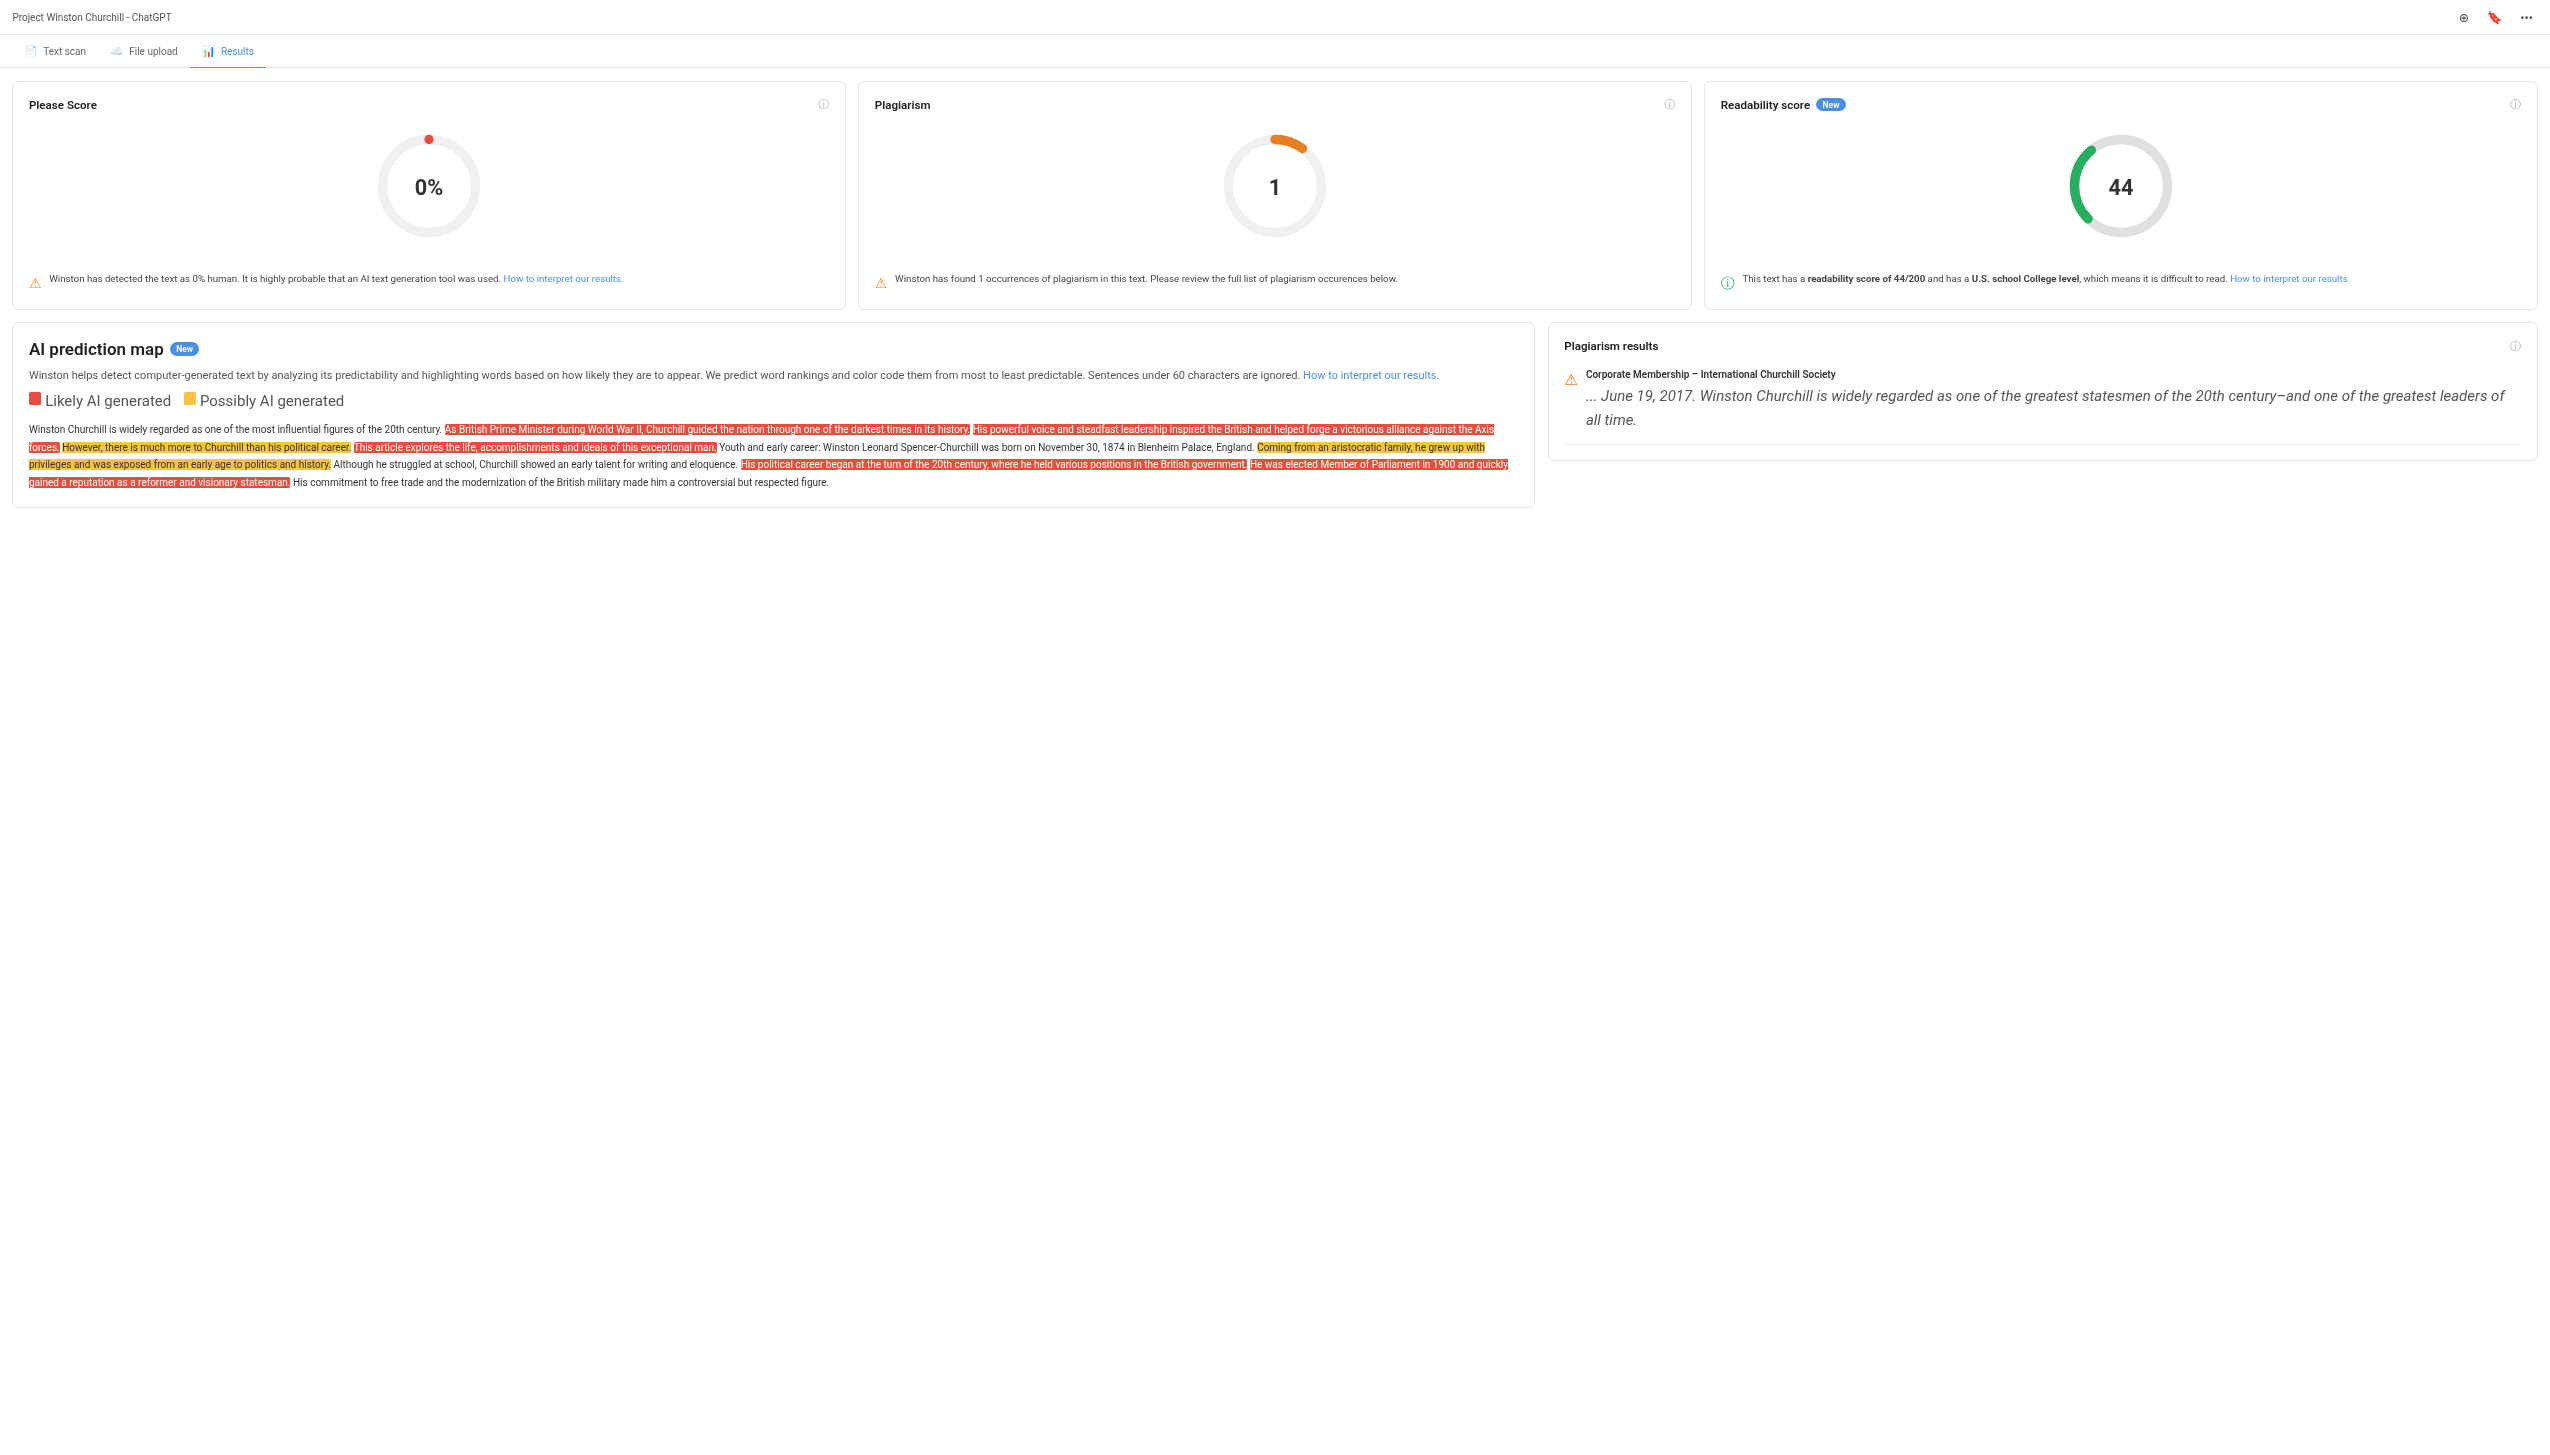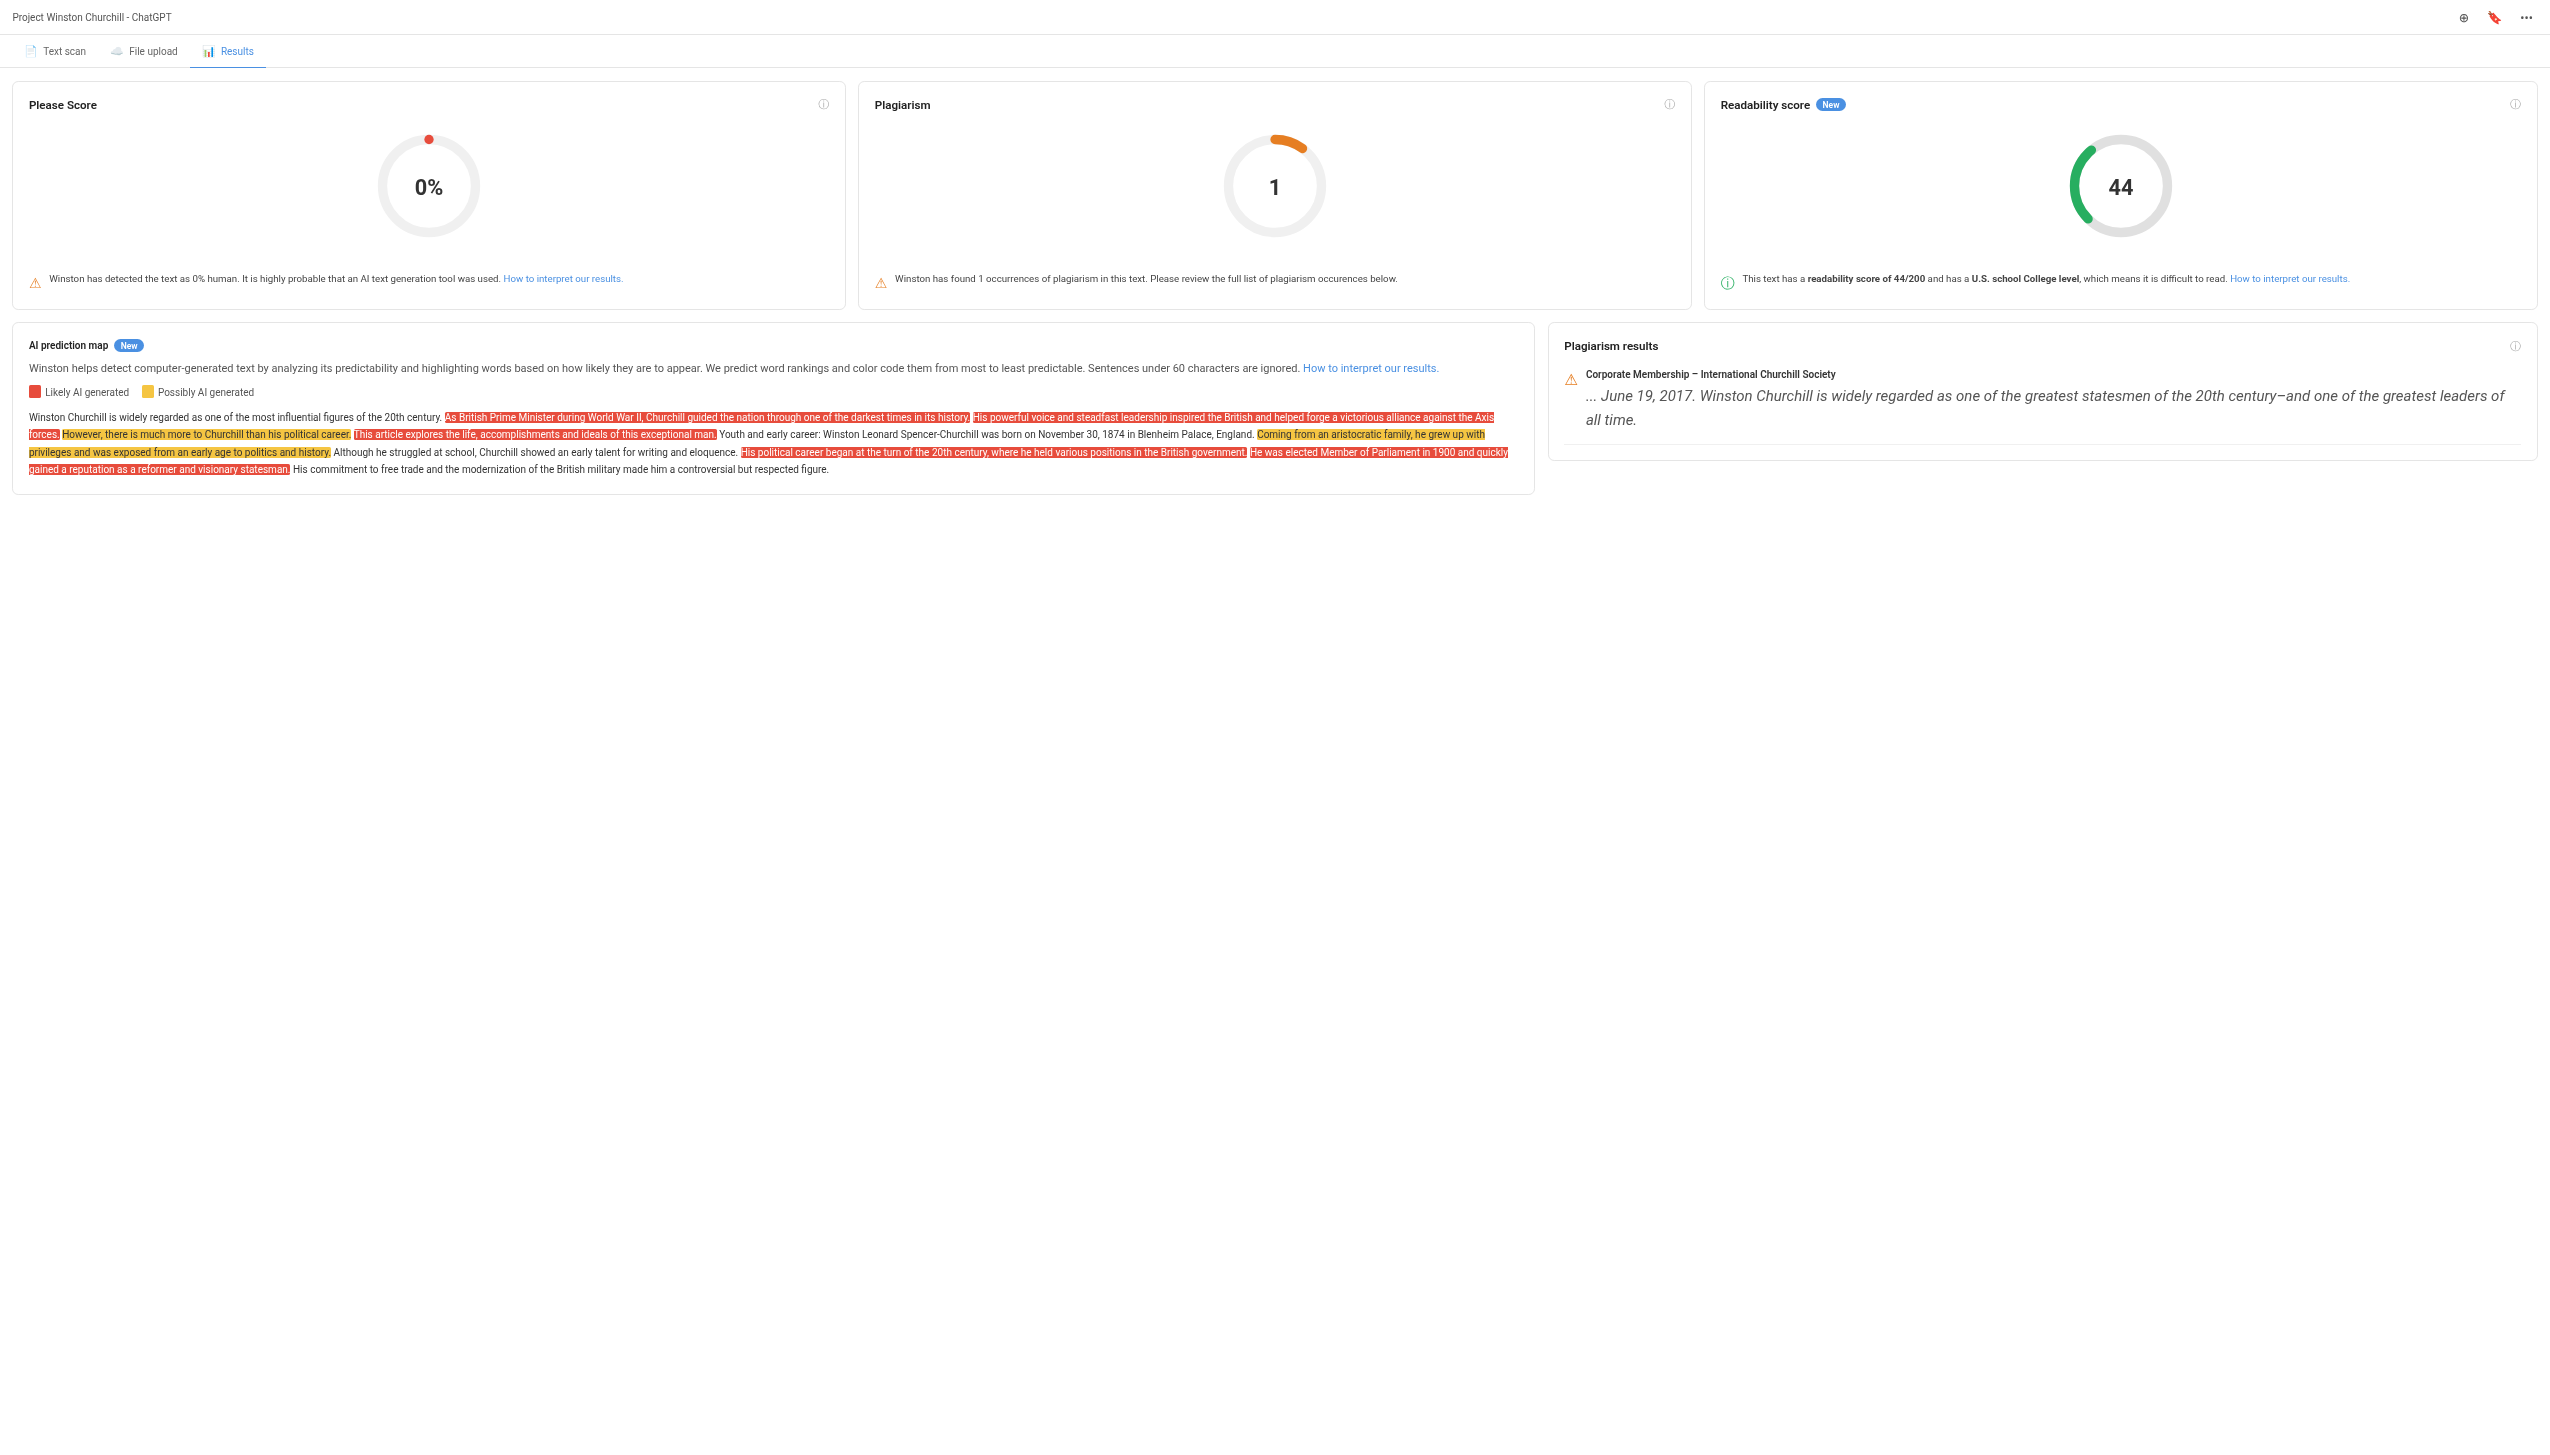--- a/index.html
+++ b/index.html
@@ -39,24 +39,24 @@
     .alert-icon.warning { color: #E67E22; }
     .alert-icon.info { color: #27AE60; }
     .alert-link { color: #4A90E2; cursor: pointer; }
 
     
     .bottom-row { display: grid; grid-template-columns: 1fr 0.65fr; gap: 12.4px; }
 
     
     .ai-map-card { border: 0.8px solid #e5e5e5; border-radius: 6.2px; padding: 15.5px; }
     .ai-map-header { display: flex; align-items: center; gap: 6.2px; margin-bottom: 7.8px; }
-    .ai-map-title { font-size: 10px; font-weight: 600; color: #222; }
+    .ai-map-title { font-size: 17px; font-weight: 600; color: #222; }
     .ai-map-desc { font-size: 11px; color: #555; line-height: 1.6; margin-bottom: 7.8px; }
     .legend { display: flex; gap: 12.4px; align-items: center; margin-bottom: 11px; }
-    .legend-item { display: flex; align-items: flex-end; gap: 3.9px; font-size: 10px; color: #555; }
+    .legend-item { display: flex; align-items: flex-start; gap: 3.9px; font-size: 15px; color: #555; }
     .legend-color { width: 12.4px; height: 12.4px; border-radius: 1.6px; flex-shrink: 0; }
     .legend-color.red { background: #E74C3C; }
     .legend-color.yellow { background: #F5C542; }
 
     .text-content { font-size: 10px; line-height: 1.75; color: #333; }
     .highlight-red { background-color: #E74C3C; color: #fff; border-radius: 1.6px; }
     .highlight-yellow { background-color: #F5C542; color: #333; border-radius: 1.6px; }
 
     
     .plagiarism-card { border: 0.8px solid #e5e5e5; border-radius: 6.2px; padding: 15.5px; display: flex; flex-direction: column; gap: 15.5px; }

